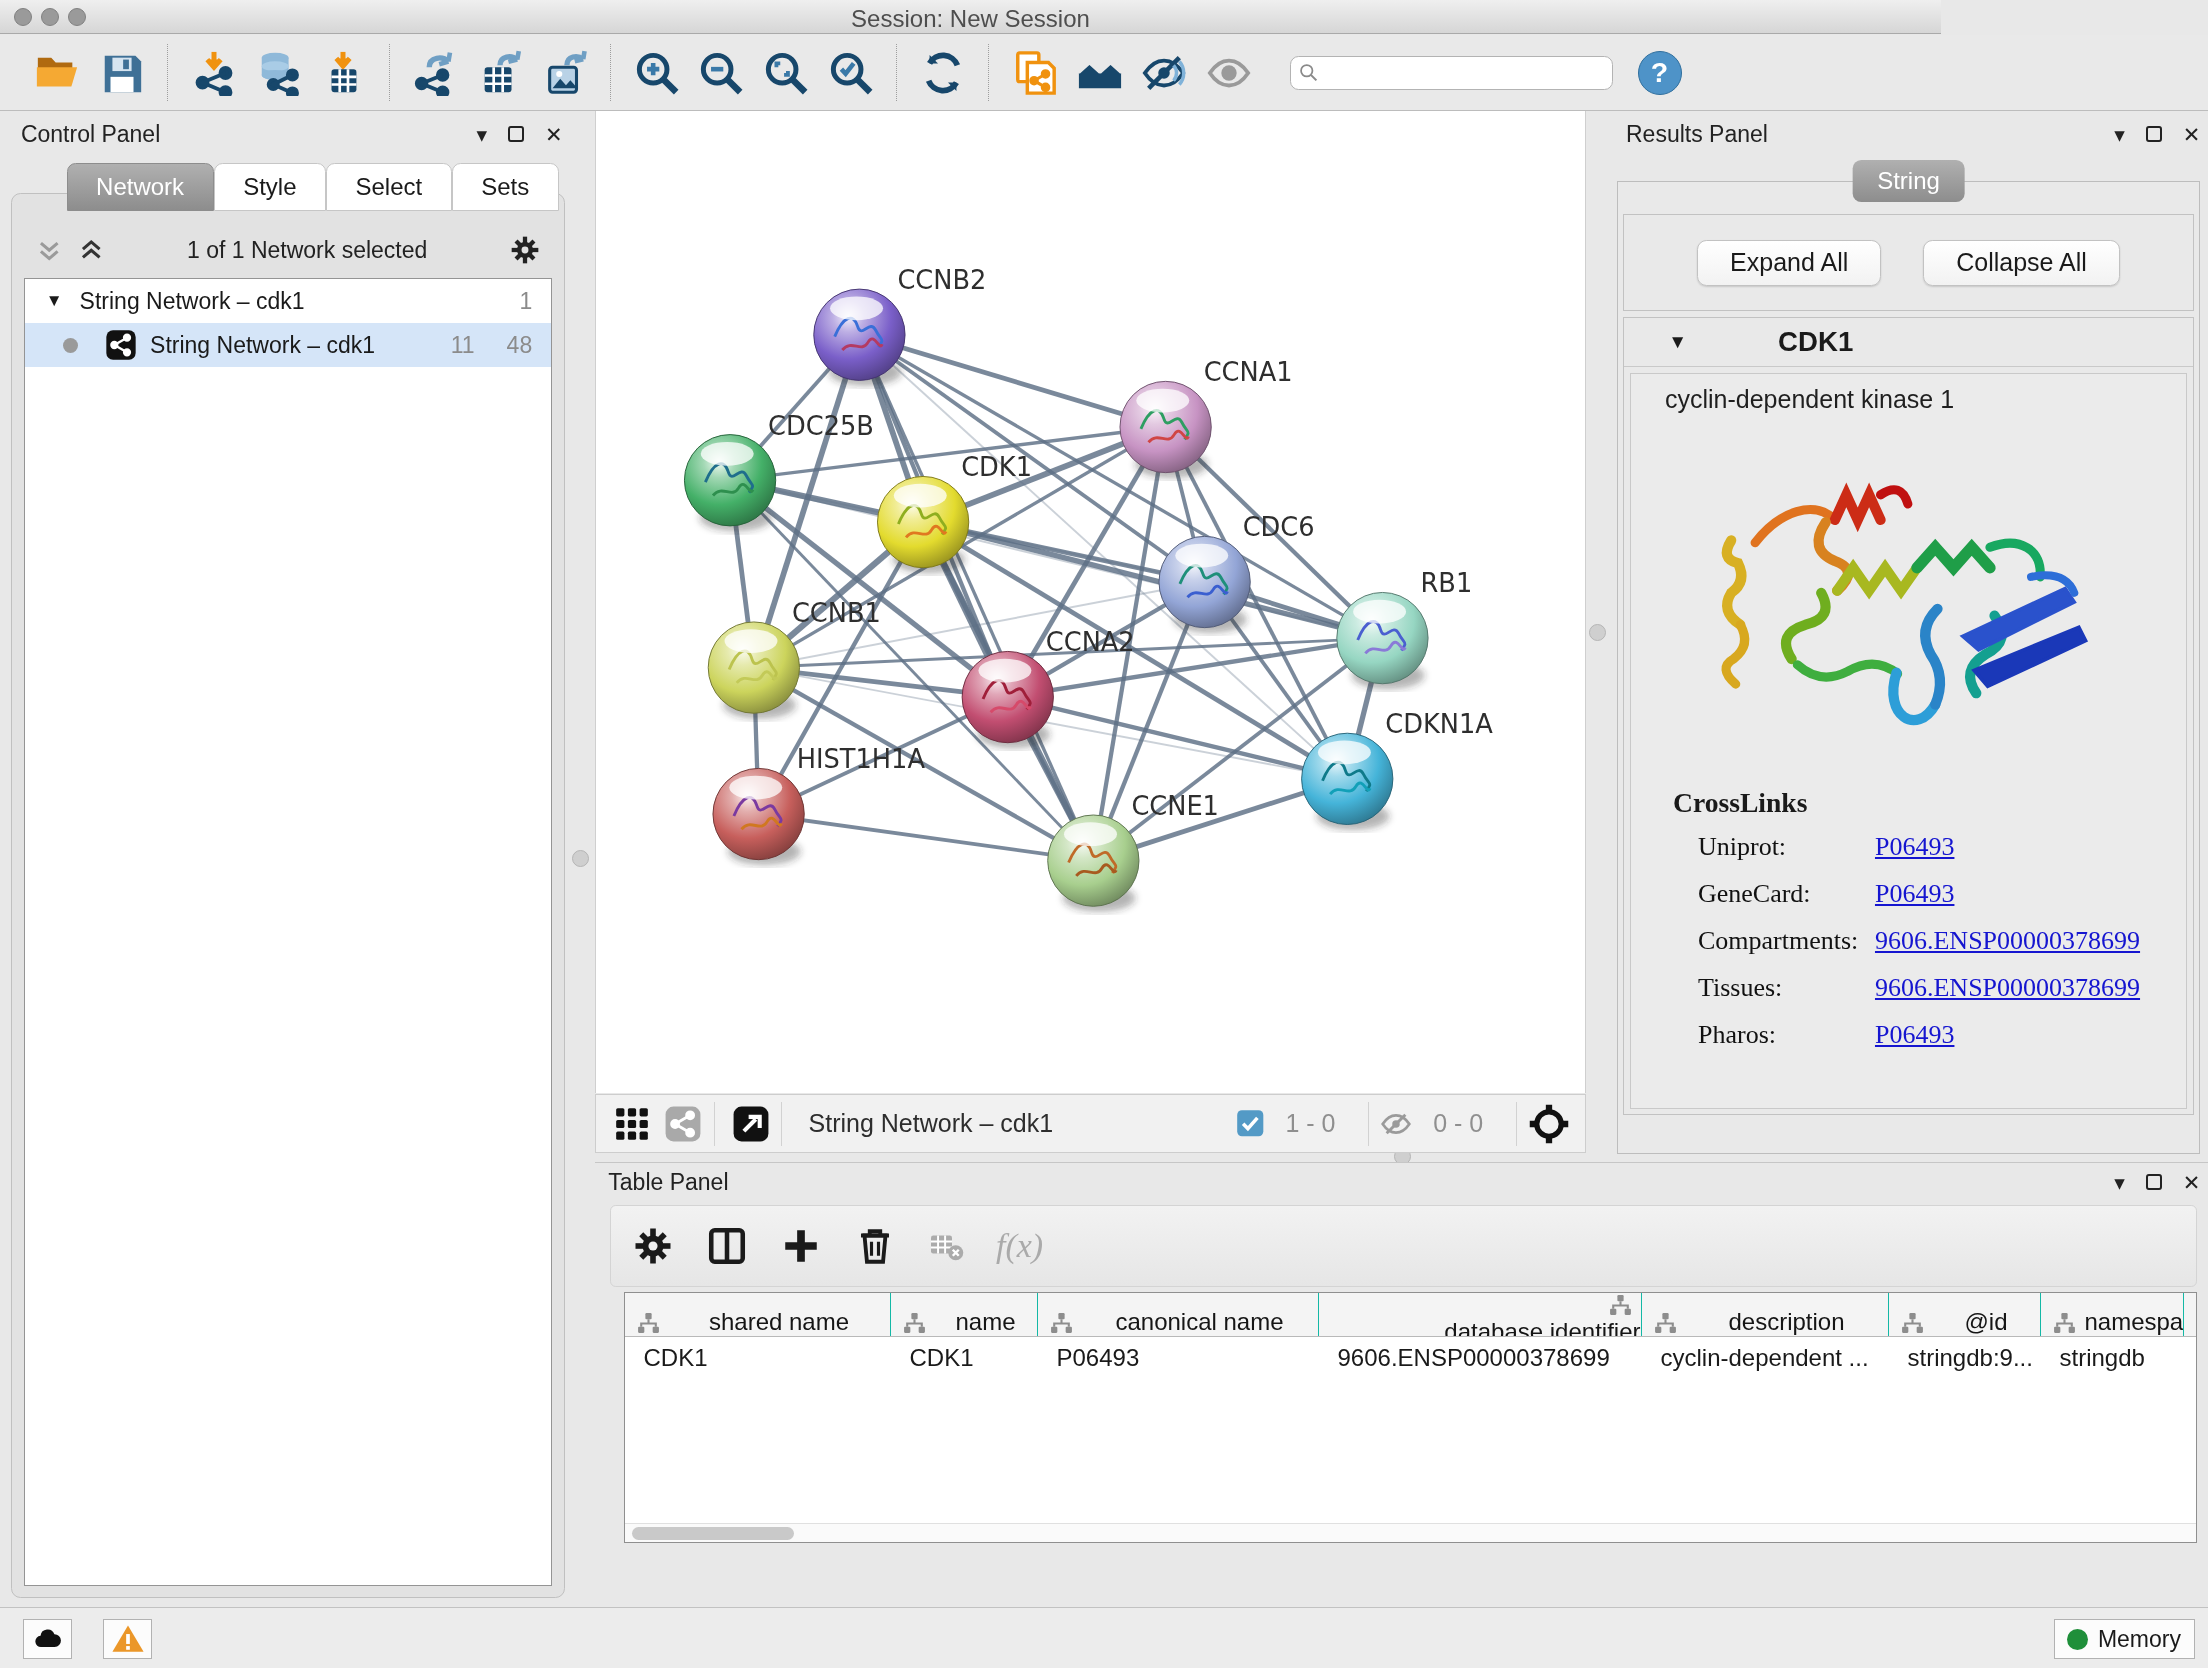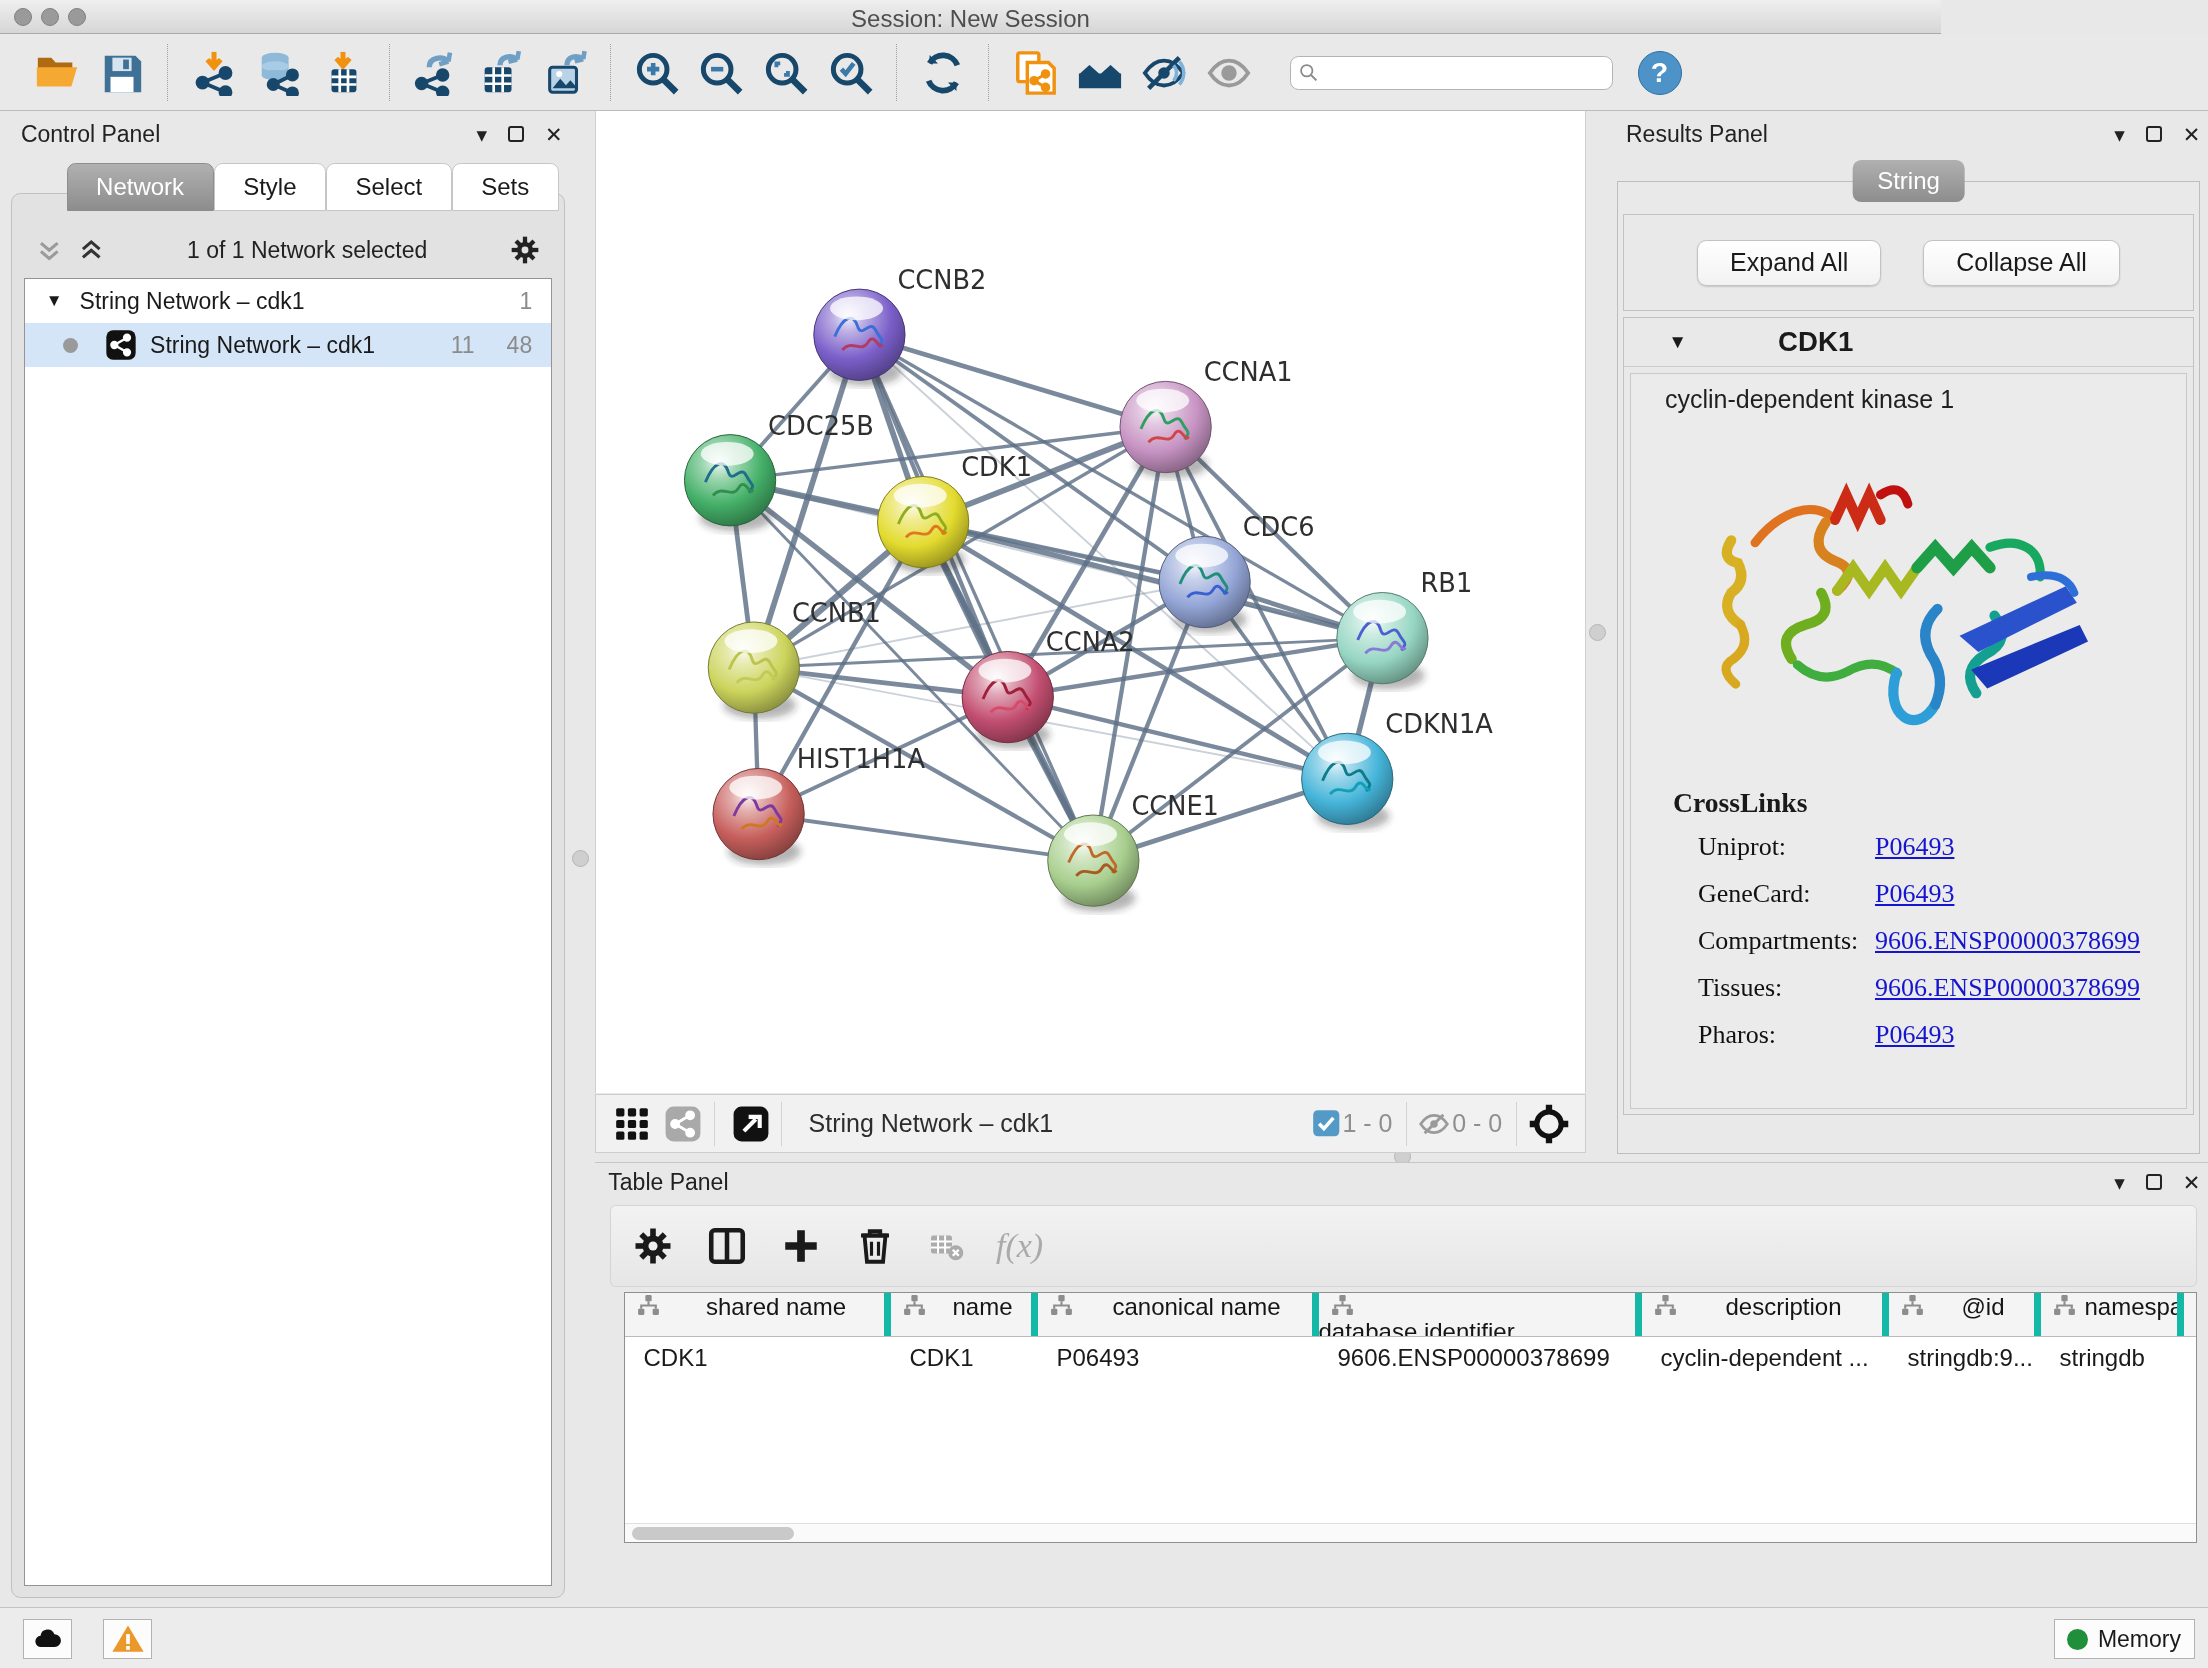--- a/index.html
+++ b/index.html
@@ -54,21 +54,21 @@
   .tree-row.sel { background:#d5e5f8; }
   .tree-num { color:#8b8b8b; font-size:23px; }
 
   
   #network-view { position:absolute; left:595px; top:111px; width:991px; height:982px;
     background:#fff; border-left:1px solid #cfcfcf; border-right:1px solid #cfcfcf; }
   #net-toolbar { position:absolute; left:595px; top:1094px; width:991px; height:59px;
     background:#f1f1f1; border:1px solid #cdcdcd; display:flex; align-items:center; }
   .ntsep { width:0; height:44px; border-left:1px solid #d2d2d2; margin:0 11.4px; }
   #net-title { font-size:25px; color:#2d2d2d; margin-left:15px; flex:1; }
-  .count-txt { font-size:25px; color:#8f8f8f; margin:0 2px; }
+  .count-txt { font-size:25px; color:#8f8f8f; margin:0 21px; }
   .handle-dot { position:absolute; width:17px; height:17px; border-radius:50%;
     background:#cfcfcf; border:1px solid #b5b5b5; }
 
   
   #results-panel { position:absolute; left:1609px; top:111px; width:599px; height:1051px; }
   #rp-header { position:absolute; left:17px; right:7.6px; top:9.5px; display:flex; justify-content:space-between; align-items:center; }
   #rp-tab { position:absolute; left:50%; transform:translateX(-50%); top:49px; z-index:2;
     height:42px; padding:0 25px; border-radius:8.6px; background:linear-gradient(#b0b0b0,#8d8d8d);
     color:#fff; font-size:24px; display:flex; align-items:center; }
   #rp-box { position:absolute; left:7.6px; right:7.6px; top:70px; bottom:7.6px;
@@ -98,21 +98,21 @@
   #tp-header { position:absolute; left:13.3px; right:7.6px; top:5.7px; display:flex; justify-content:space-between; align-items:center; }
   #tp-toolbar { position:absolute; left:15px; right:11.4px; top:42px; height:82px;
     background:linear-gradient(#f2f2f2,#e6e6e6); border:1px solid #d4d4d4; border-radius:5.7px;
     display:flex; align-items:center; padding-left:21px; gap:32px; }
   #tp-toolbar svg { width:42px; height:42px; }
   .fx { font-family:"Liberation Serif","DejaVu Serif",serif; font-style:italic;
     font-size:34px; color:#aaa; }
   #tp-table { position:absolute; left:28.5px; right:11.4px; top:129px; height:251px;
     background:#fff; border:1.9px solid #8f8f8f; overflow:hidden; }
   #tp-cols { display:flex; height:44px; background:#f4f4f4; border-bottom:1.9px solid #b9b9b9; }
-  .th { display:flex; align-items:flex-start; border-right:7px solid #14b8a6; overflow:hidden; flex:none; }
+  .th { display:flex; align-items:flex-end; border-right:1px solid #14b8a6; overflow:hidden; flex:none; }
   .th svg { width:25px; height:25px; margin:0 7.6px 0 11.4px; flex:none; }
   .th span { flex:1; text-align:center; font-size:24px; color:#151515; white-space:nowrap; }
   .td-row { display:flex; height:42px; align-items:center; }
   .td { font-size:24px; padding-left:19px; white-space:nowrap; overflow:hidden; flex:none; }
   #tp-scroll { position:absolute; left:0; right:0; bottom:0; height:19px; background:#fafafa; border-top:1px solid #e0e0e0; }
   #tp-thumb { position:absolute; left:7.6px; top:2.9px; width:162px; height:13.3px; background:#c9c9c9; border-radius:6.7px; }
   #tp-tabs { position:absolute; left:0; right:0; top:392px; display:flex; justify-content:center; }
   #tp-tabs .tab { border-radius:8.6px; margin:0 -1px; }
 
   

